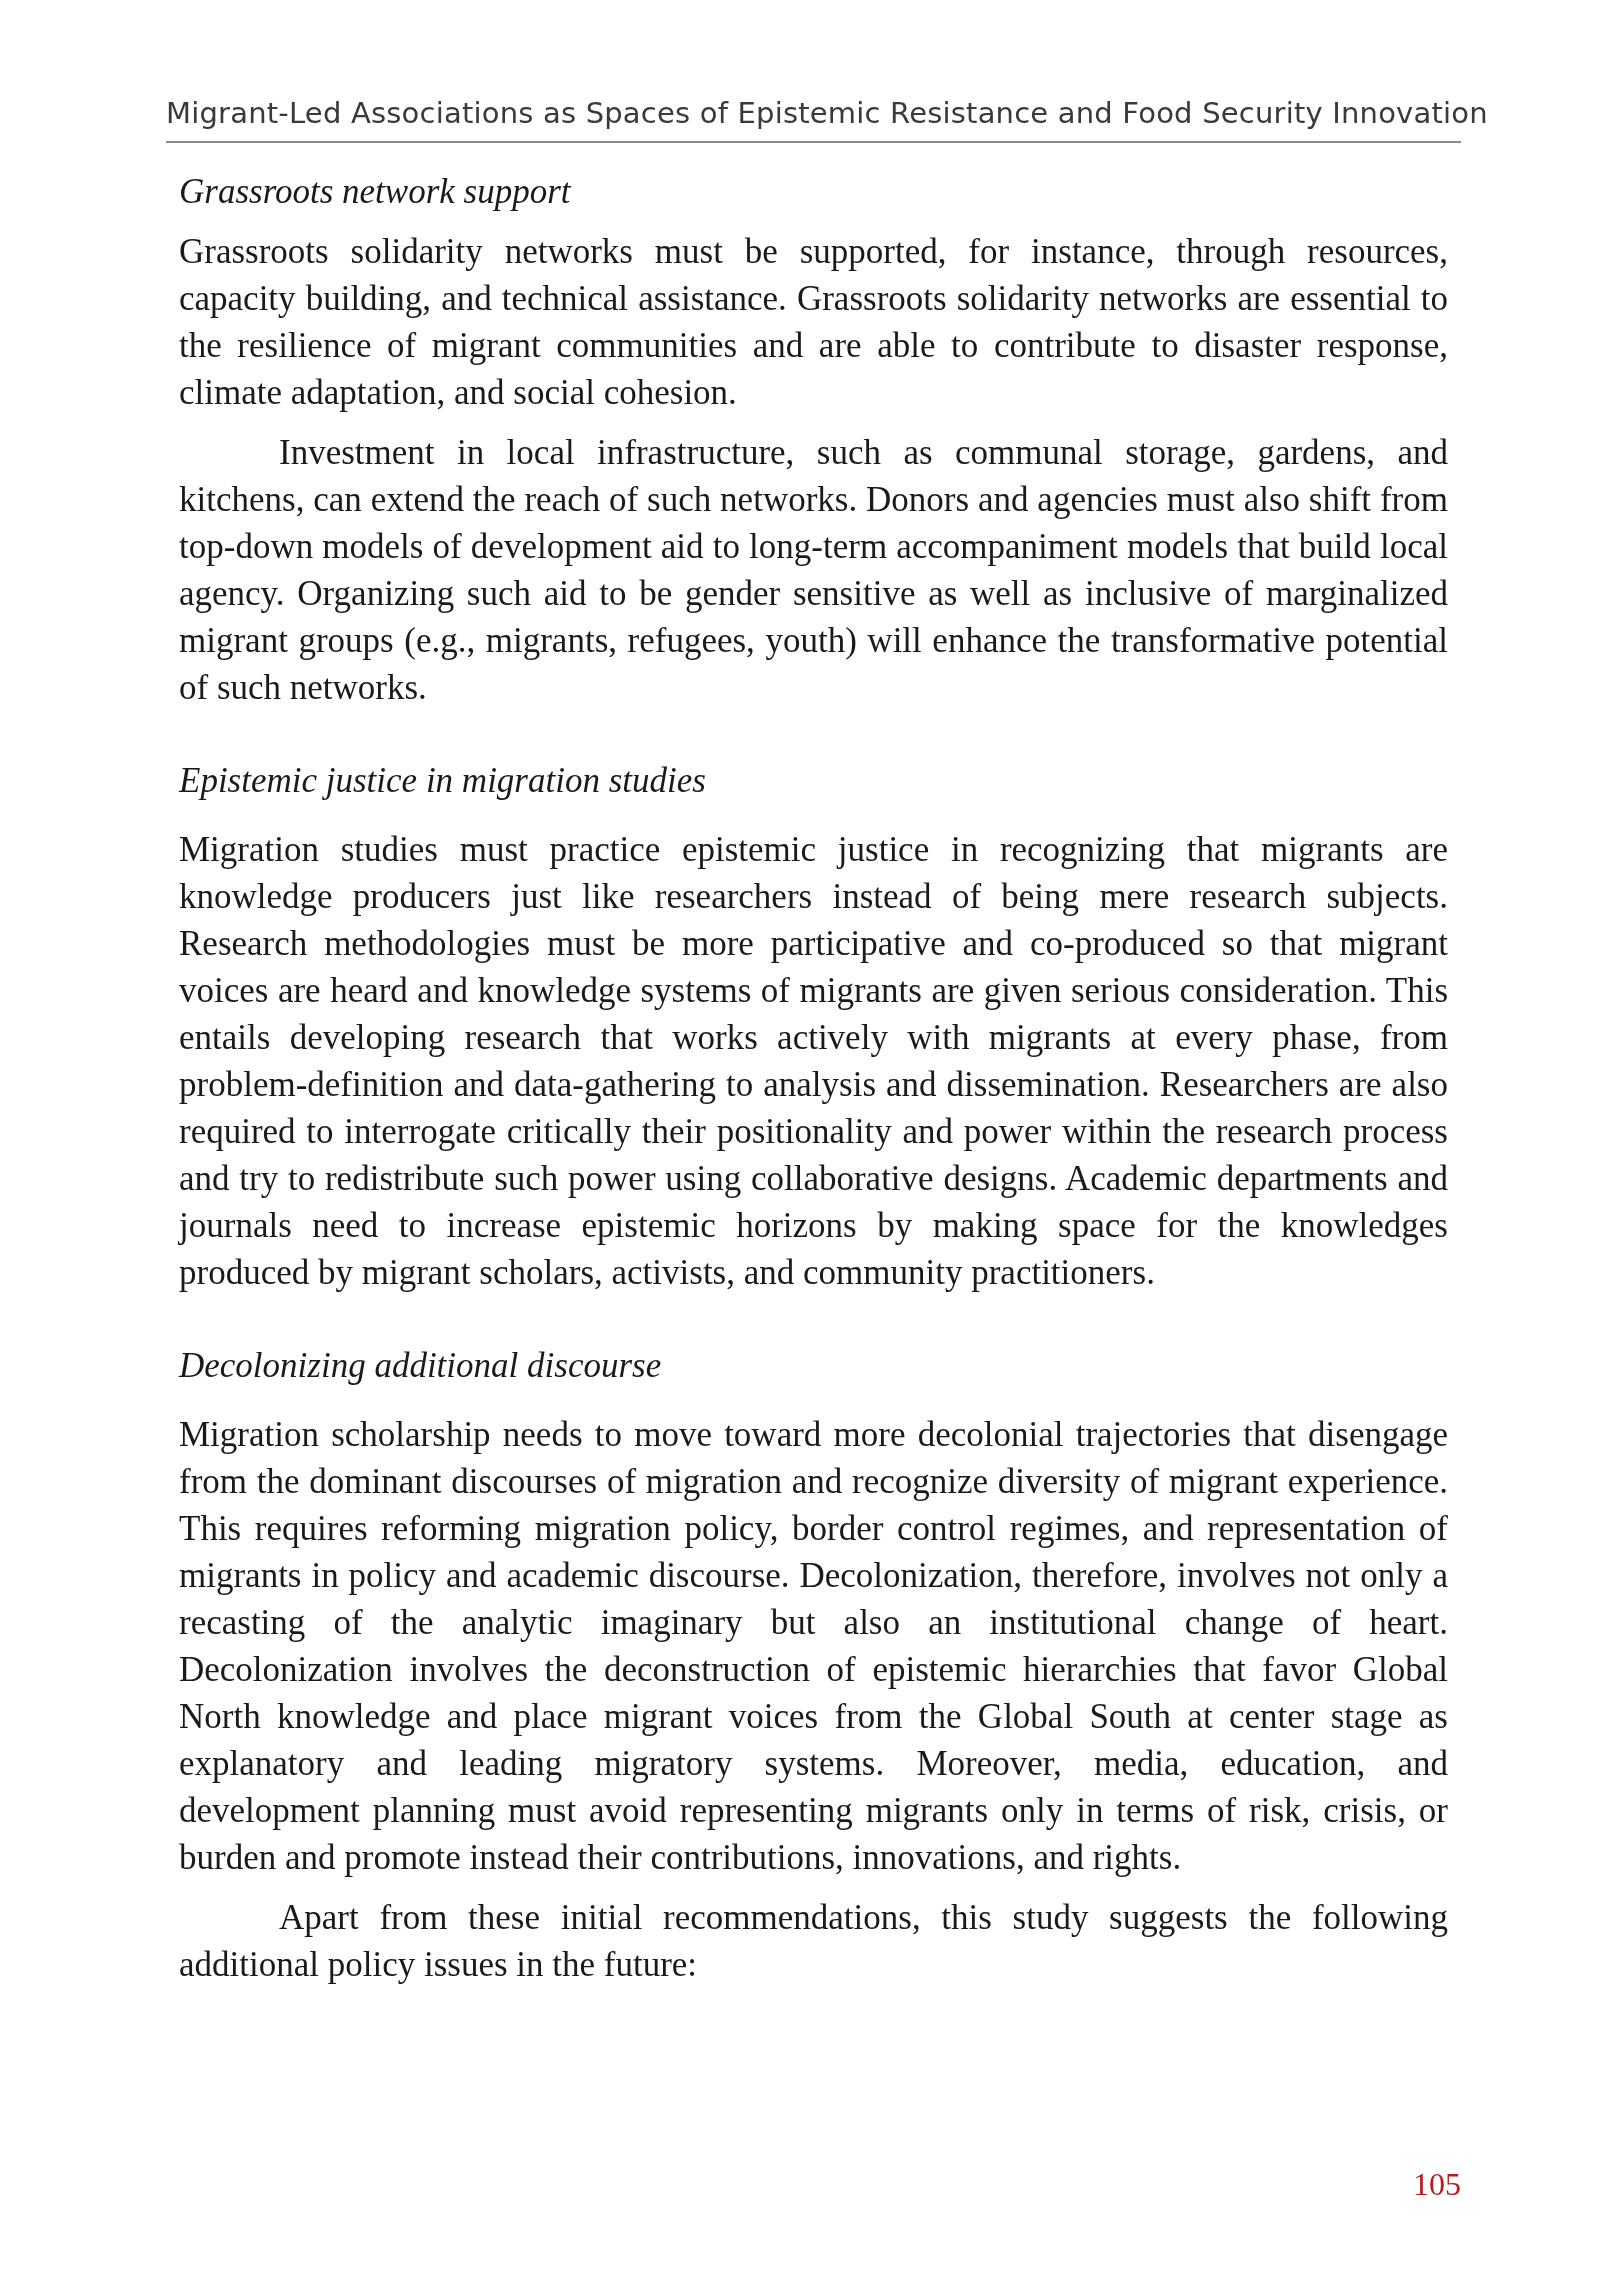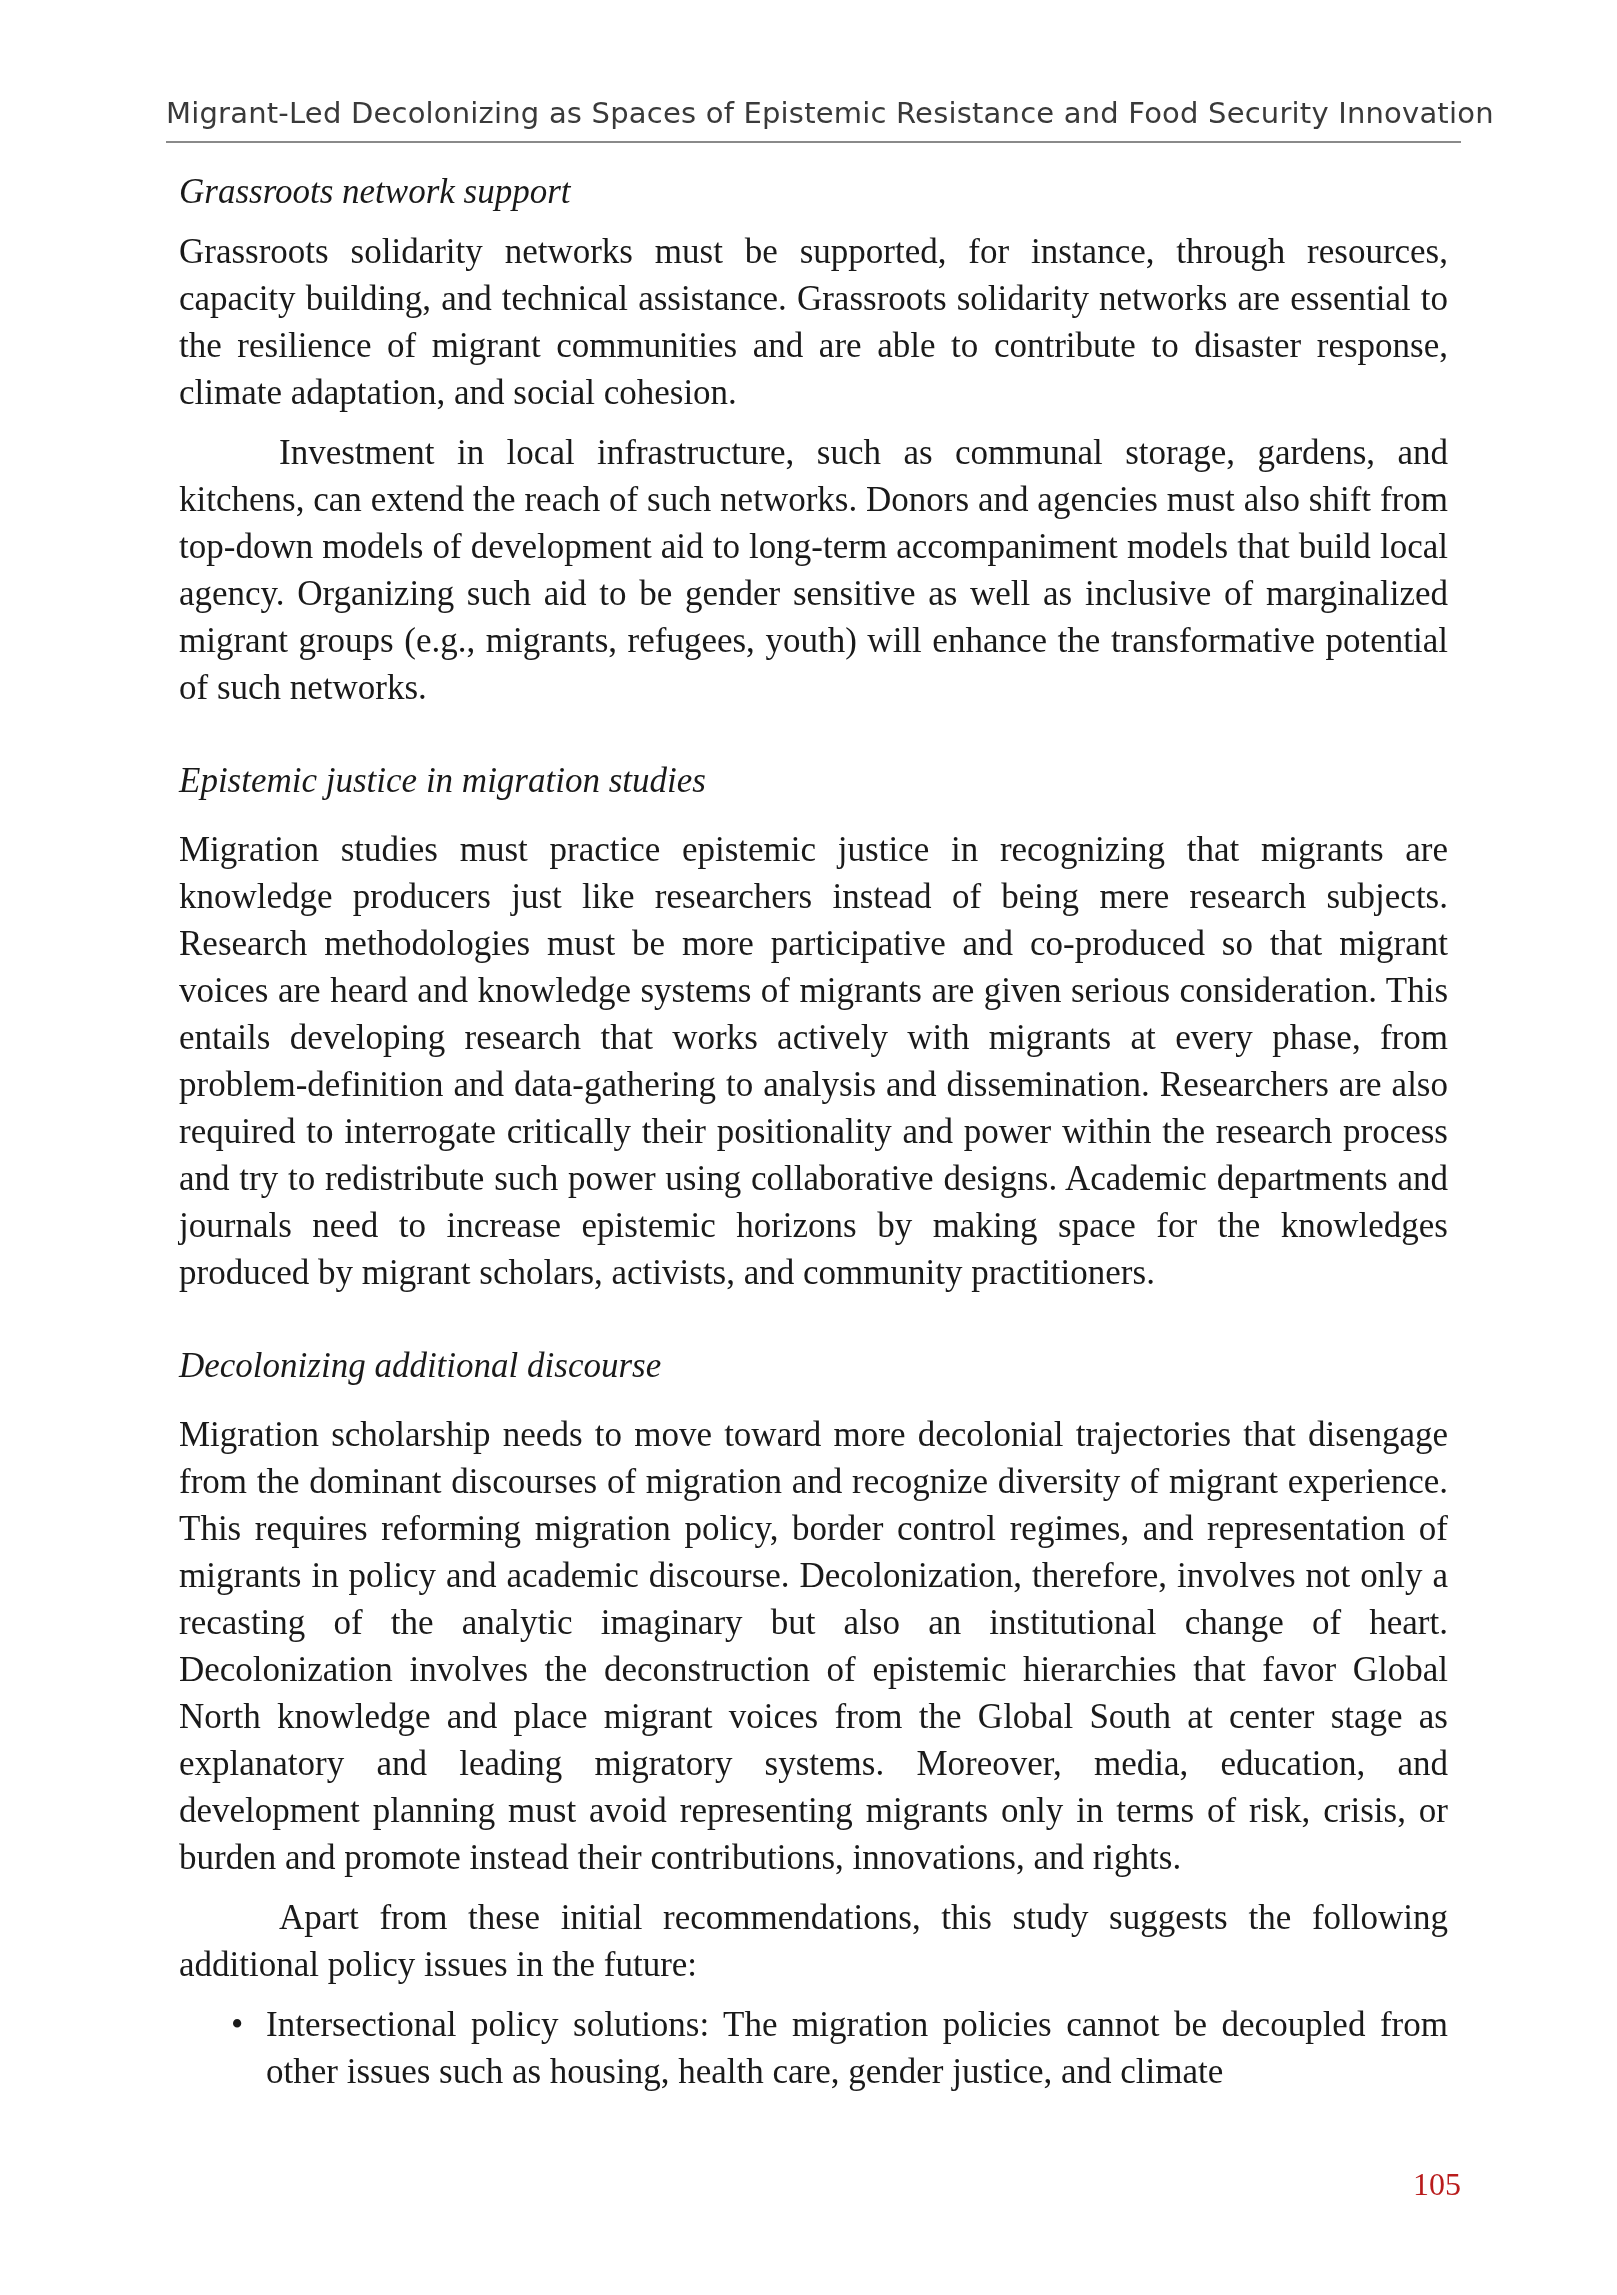--- a/index.html
+++ b/index.html
@@ -16,32 +16,31 @@
   .gap { margin-top:46px !important; margin-bottom:22px !important; }
   .indent { text-indent:100px; }
   .bullet { margin-left:100px !important; text-indent:-35px; padding-left:0; }
   .bullet .dot { display:inline-block; width:35px; text-indent:0; }
   .pagenum { position:absolute; top:2166px; right:0; font-family:"Liberation Serif", serif; font-size:32px; color:#b91c1c; }
 </style>
 </head>
 <body>
 
 <div class="page">
-  <div class="running-head">Migrant-Led Decolonizing as Spaces of Epistemic Resistance and Food Security Innovation</div>
+  <div class="running-head">Migrant-Led Associations as Spaces of Epistemic Resistance and Food Security Innovation</div>
   <div class="rule"></div>
 
   <div class="content">
     <p class="h h1">Grassroots network support</p>
     <p>Grassroots solidarity networks must be supported, for instance, through resources, capacity building, and technical assistance. Grassroots solidarity networks are essential to the resilience of migrant communities and are able to contribute to disaster response, climate adaptation, and social cohesion.</p>
     <p class="indent">Investment in local infrastructure, such as communal storage, gardens, and kitchens, can extend the reach of such networks. Donors and agencies must also shift from top-down models of development aid to long-term accompaniment models that build local agency. Organizing such aid to be gender sensitive as well as inclusive of marginalized migrant groups (e.g., migrants, refugees, youth) will enhance the transformative potential of such networks.</p>
 
     <p class="h gap">Epistemic justice in migration studies</p>
     <p>Migration studies must practice epistemic justice in recognizing that migrants are knowledge producers just like researchers instead of being mere research subjects. Research methodologies must be more participative and co-produced so that migrant voices are heard and knowledge systems of migrants are given serious consideration. This entails developing research that works actively with migrants at every phase, from problem-definition and data-gathering to analysis and dissemination. Researchers are also required to interrogate critically their positionality and power within the research process and try to redistribute such power using collaborative designs. Academic departments and journals need to increase epistemic horizons by making space for the knowledges produced by migrant scholars, activists, and community practitioners.</p>
 
     <p class="h gap">Decolonizing additional discourse</p>
     <p>Migration scholarship needs to move toward more decolonial trajectories that disengage from the dominant discourses of migration and recognize diversity of migrant experience. This requires reforming migration policy, border control regimes, and representation of migrants in policy and academic discourse. Decolonization, therefore, involves not only a recasting of the analytic imaginary but also an institutional change of heart. Decolonization involves the deconstruction of epistemic hierarchies that favor Global North knowledge and place migrant voices from the Global South at center stage as explanatory and leading migratory systems. Moreover, media, education, and development planning must avoid representing migrants only in terms of risk, crisis, or burden and promote instead their contributions, innovations, and rights.</p>
     <p class="indent">Apart from these initial recommendations, this study suggests the following additional policy issues in the future:</p>
-    <p class="bullet"><span class="dot">•</span><span>Intersectional policy solutions: The migration policies cannot be decoupled from other issues such as housing, health care, gender justice, and climate</span></p>
   </div>
 
   <div class="pagenum">105</div>
 </div>
 
 
 </body></html>

